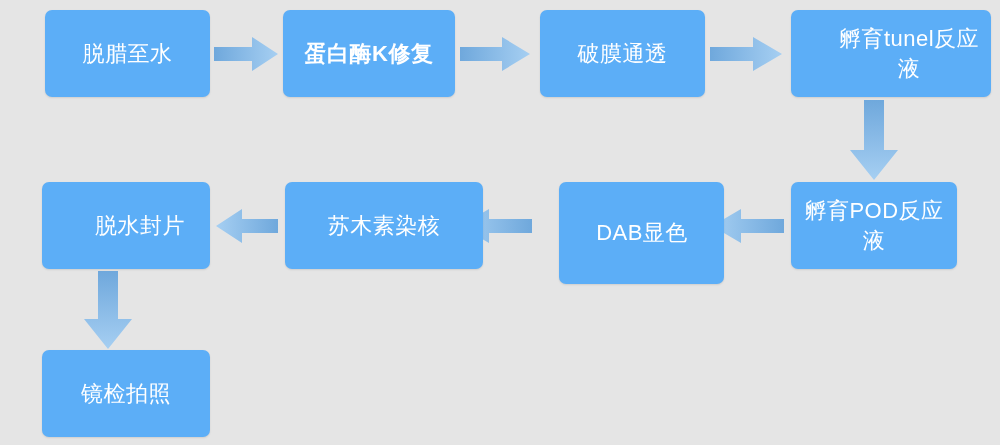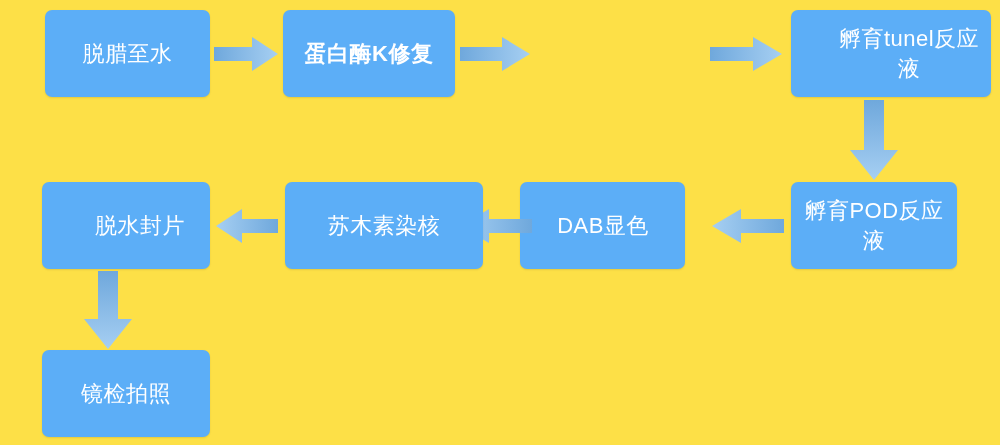--- a/index.html
+++ b/index.html
@@ -7,21 +7,21 @@
     padding: 0;
     background: #ffffff;
   }
   body {
     font-family: "Liberation Sans", "DejaVu Sans", sans-serif;
   }
   #canvas {
     position: relative;
     width: 1000px;
     height: 445px;
-    background: #fde047;
+    background: #e5e5e5;
     overflow: hidden;
   }
   .node {
     position: absolute;
     background: #5CAEF7;
     border-radius: 7px;
     color: #ffffff;
     display: flex;
     align-items: center;
     justify-content: center;
@@ -81,20 +81,23 @@
   <div class="node" style="left:283px; top:10px; width:172px; height:87px;font-weight:bold;">
     <span class="node-label">蛋白酶K修复</span>
   </div>
 
   <div class="arrow" style="left:460px; top:37px; width:70px; height:34px;">
     <svg viewBox="0 0 70 34" preserveAspectRatio="none">
       <polygon points="0,10 42,10 42,0 70,17 42,34 42,24 0,24" fill="url(#gradRight)"></polygon>
     </svg>
   </div>
 
+  <div class="node" style="left:540px; top:10px; width:165px; height:87px;">
+    <span class="node-label">破膜通透</span>
+  </div>
 
   <div class="arrow" style="left:710px; top:37px; width:72px; height:34px;">
     <svg viewBox="0 0 72 34" preserveAspectRatio="none">
       <polygon points="0,10 43,10 43,0 72,17 43,34 43,24 0,24" fill="url(#gradRight)"></polygon>
     </svg>
   </div>
 
   <div class="node" style="left:791px; top:10px; width:200px; height:87px;padding-left:44px;">
     <span class="node-label">孵育tunel反应液</span>
   </div>
@@ -108,21 +111,21 @@
   <div class="node" style="left:791px; top:182px; width:166px; height:87px;">
     <span class="node-label">孵育POD反应液</span>
   </div>
 
   <div class="arrow" style="left:712px; top:209px; width:72px; height:34px;">
     <svg viewBox="0 0 72 34" preserveAspectRatio="none">
       <polygon points="72,10 29,10 29,0 0,17 29,34 29,24 72,24" fill="url(#gradLeft)"></polygon>
     </svg>
   </div>
 
-  <div class="node" style="left:520px; top:182px; width:165px; height:87px;padding-left:9px;">
+  <div class="node" style="left:559px; top:182px; width:165px; height:102px;padding-left:9px;">
     <span class="node-label">DAB显色</span>
   </div>
 
   <div class="arrow" style="left:460px; top:209px; width:72px; height:34px;">
     <svg viewBox="0 0 72 34" preserveAspectRatio="none">
       <polygon points="72,10 29,10 29,0 0,17 29,34 29,24 72,24" fill="url(#gradLeft)"></polygon>
     </svg>
   </div>
 
   <div class="node" style="left:285px; top:182px; width:198px; height:87px;">

